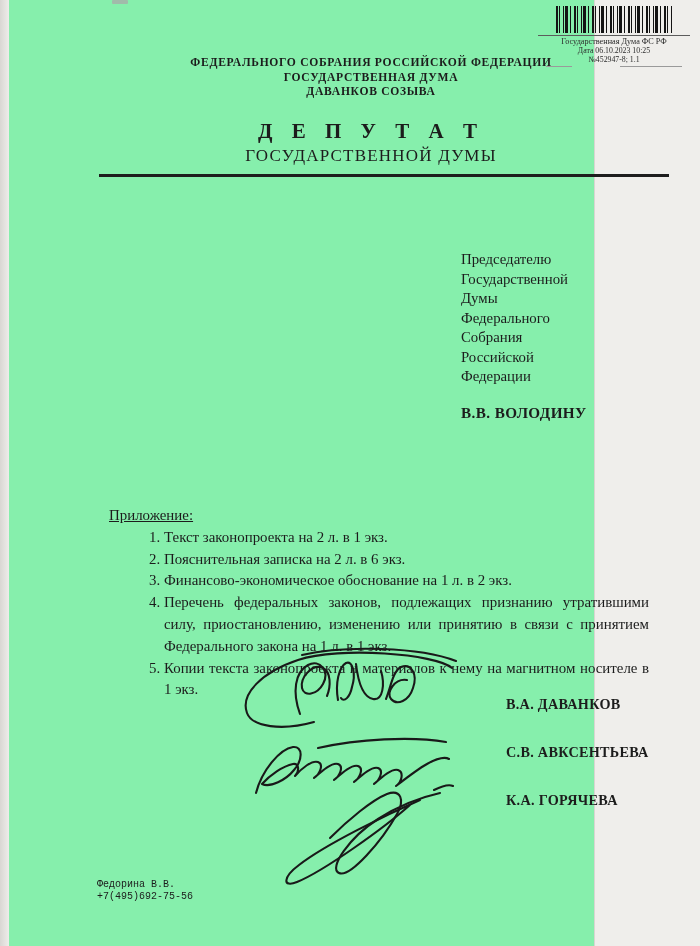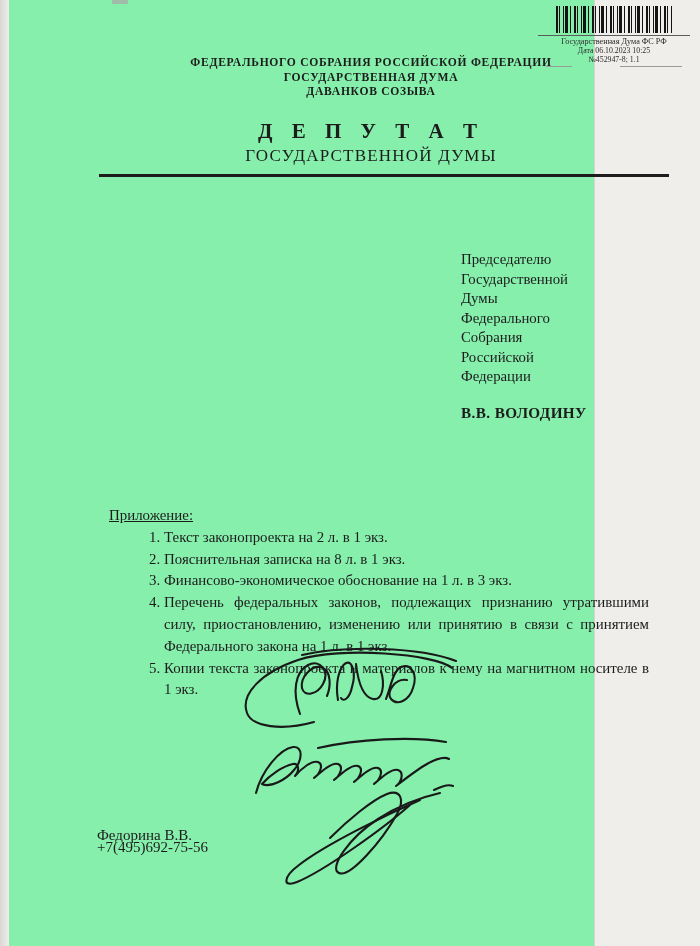--- a/index.html
+++ b/index.html
@@ -75,21 +75,21 @@
   .attachments { position:absolute; left:100px; top:505px; width:540px; font-size:14.9px; line-height:21.8px; }
   .att-label { text-decoration:underline;font-family:Liberation Serif, serif; }
   .attachments ol { margin:0; padding-left:55px; }
   .attachments li { text-align:justify; }
   
   .signatories { position:absolute; left:497px; top:697px; }
   .sig-name { font-weight:bold; font-size:14.2px; letter-spacing:.3px; line-height:15px; margin-bottom:33px; white-space:nowrap; }
   .autographs { position:absolute; left:0; top:0; width:700px; height:946px; pointer-events:none; }
   .autographs path { fill:none; stroke:#191919; stroke-width:2.1; stroke-linecap:round; stroke-linejoin:round; }
   
-  .footer { position:absolute; left:88px; top:830px; font-size:15px; line-height:11.5px; font-family:Liberation Serif, serif; }
+  .footer { position:absolute; left:88px; top:879px; font-size:10px; line-height:11.5px; font-family:Liberation Mono, monospace; }
 </style>
 </head>
 <body>
 
 <div class="edge-left"></div>
 
 <div class="page">
 
   <div class="top-mark"></div>
 
@@ -122,27 +122,32 @@
     <div>Российской Федерации</div>
     <div class="addressee-name">В.В. ВОЛОДИНУ</div>
   </div>
 
 
 
   <div class="attachments">
     <div class="att-label">Приложение:</div>
     <ol>
       <li>Текст законопроекта на 2 л. в 1 экз.</li>
-      <li>Пояснительная записка на 8 л. в 1 экз.</li>
-      <li>Финансово-экономическое обоснование на 1 л. в 3 экз.</li>
+      <li>Пояснительная записка на 2 л. в 6 экз.</li>
+      <li>Финансово-экономическое обоснование на 1 л. в 2 экз.</li>
       <li>Перечень федеральных законов, подлежащих признанию утратившими силу, приостановлению, изменению или принятию в связи с принятием Федерального закона на 1 л. в 1 экз.</li>
       <li>Копии текста законопроекта и материалов к нему на магнитном носителе в 1 экз.</li>
     </ol>
   </div>
 
+  <div class="signatories">
+    <div class="sig-name">В.А. ДАВАНКОВ</div>
+    <div class="sig-name">С.В. АВКСЕНТЬЕВА</div>
+    <div class="sig-name">К.А. ГОРЯЧЕВА</div>
+  </div>
 
   <div class="footer">
     <div>Федорина В.В.</div>
     <div>+7(495)692-75-56</div>
   </div>
 
 </div>
 
 <svg class="autographs" viewBox="0 0 700 946" xmlns="http://www.w3.org/2000/svg">
 

